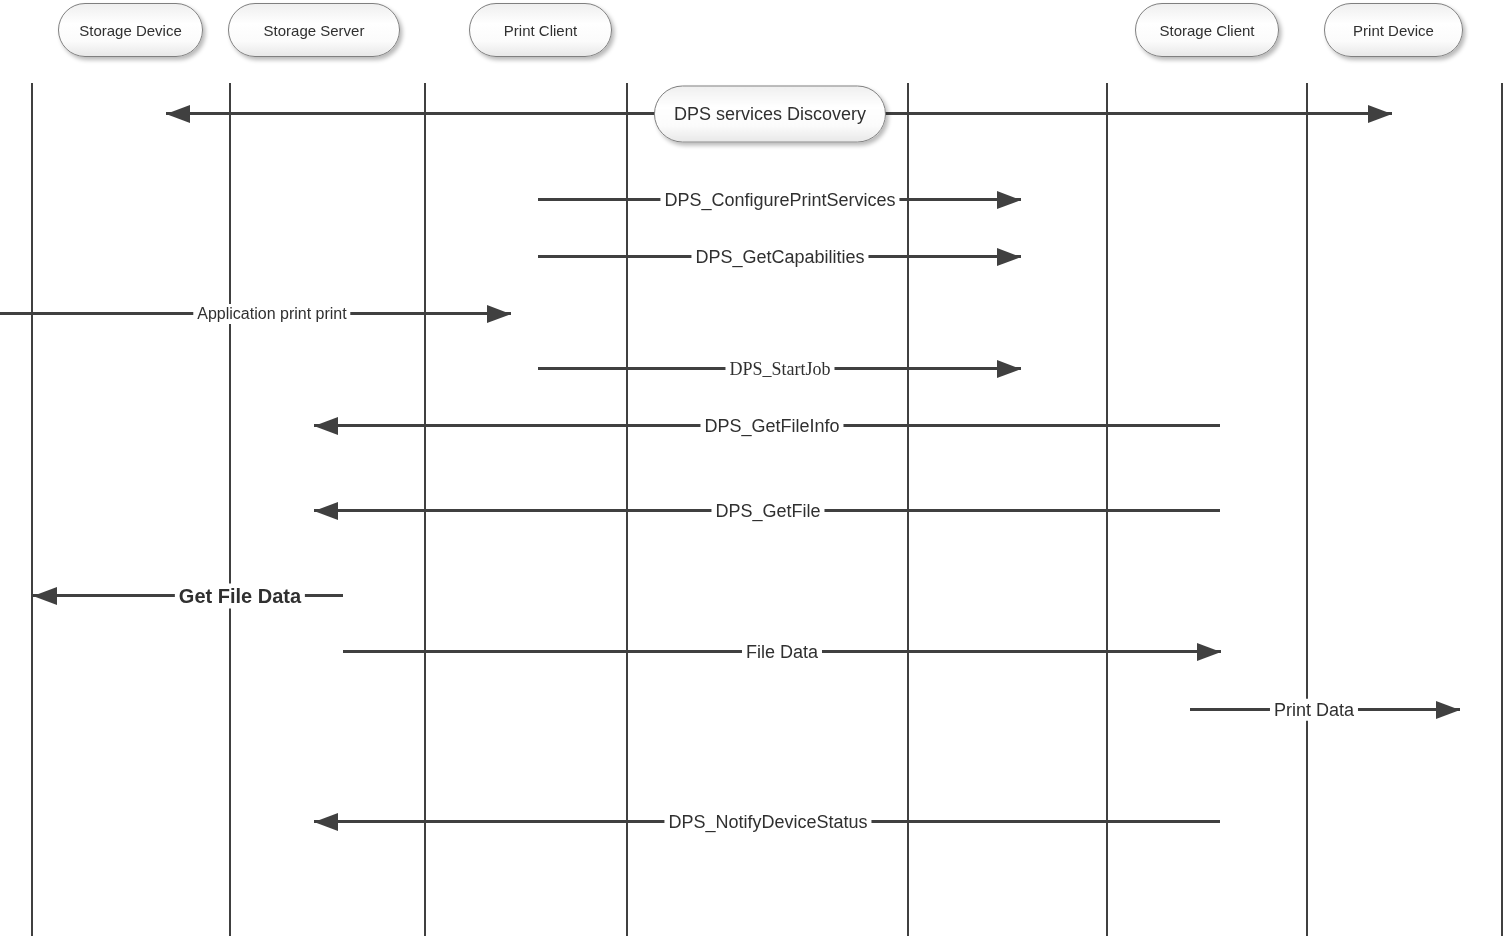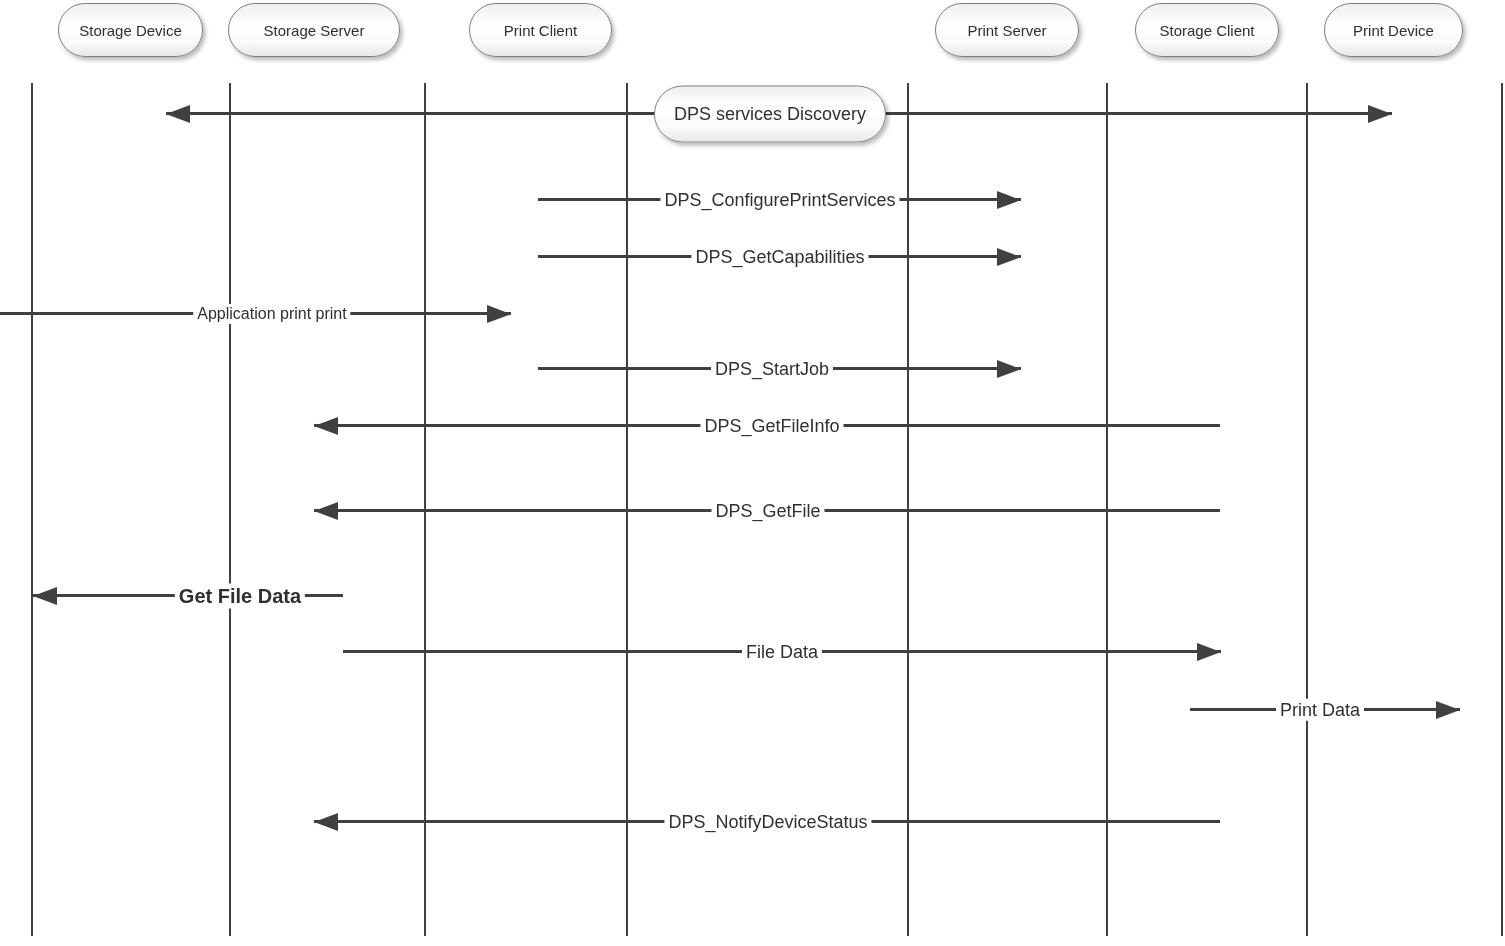--- a/index.html
+++ b/index.html
@@ -99,23 +99,20 @@
 
   <div class="actor" style="left: 58px; width: 145px;">
     <span>Storage Device</span>
   </div>
   <div class="actor" style="left: 228px; width: 172px;">
     <span>Storage Server</span>
   </div>
   <div class="actor" style="left: 469px; width: 143px;">
     <span>Print Client</span>
   </div>
-  <div class="actor" style="left: 935px; width: 144px;">
-    <span>Print Server</span>
-  </div>
   <div class="actor" style="left: 1324px; width: 139px;">
     <span>Print Device</span>
   </div>
   <div class="actor" style="left: 1135px; width: 144px;">
     <span>Storage Client</span>
   </div>
 
   <div class="msg" style="left: 166px; top: 112px; width: 1226px;">
     <span class="head head-left"></span>
     <span class="head head-right"></span>
@@ -132,21 +129,21 @@
     <span class="msg-label" style="left: 242px;">DPS_GetCapabilities</span>
   </div>
   <div class="msg" style="left: 0px; top: 312px; width: 511px;">
 
     <span class="head head-right"></span>
     <span class="msg-label small" style="left: 272px;">Application print print</span>
   </div>
   <div class="msg" style="left: 538px; top: 367px; width: 483px;">
 
     <span class="head head-right"></span>
-    <span class="msg-label" style="left: 234px;">DPS_StartJob</span>
+    <span class="msg-label" style="left: 242px; font-family: Liberation Serif, serif;">DPS_StartJob</span>
   </div>
   <div class="msg" style="left: 314px; top: 424px; width: 906px;">
     <span class="head head-left"></span>
 
     <span class="msg-label" style="left: 458px;">DPS_GetFileInfo</span>
   </div>
   <div class="msg" style="left: 314px; top: 509px; width: 906px;">
     <span class="head head-left"></span>
 
     <span class="msg-label" style="left: 454px;">DPS_GetFile</span>
@@ -157,21 +154,21 @@
     <span class="msg-label large" style="left: 207px;">Get File Data</span>
   </div>
   <div class="msg" style="left: 343px; top: 650px; width: 878px;">
 
     <span class="head head-right"></span>
     <span class="msg-label" style="left: 439px;">File Data</span>
   </div>
   <div class="msg" style="left: 1190px; top: 708px; width: 270px;">
 
     <span class="head head-right"></span>
-    <span class="msg-label" style="left: 130px;">Print Data</span>
+    <span class="msg-label" style="left: 124px;">Print Data</span>
   </div>
   <div class="msg" style="left: 314px; top: 820px; width: 906px;">
     <span class="head head-left"></span>
 
     <span class="msg-label" style="left: 454px;">DPS_NotifyDeviceStatus</span>
   </div>
 
 </div>
 
 </body></html>

